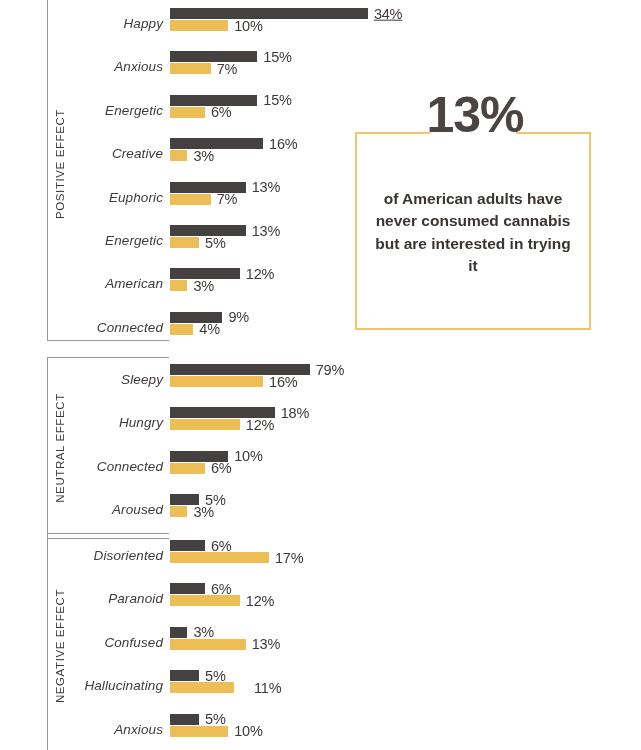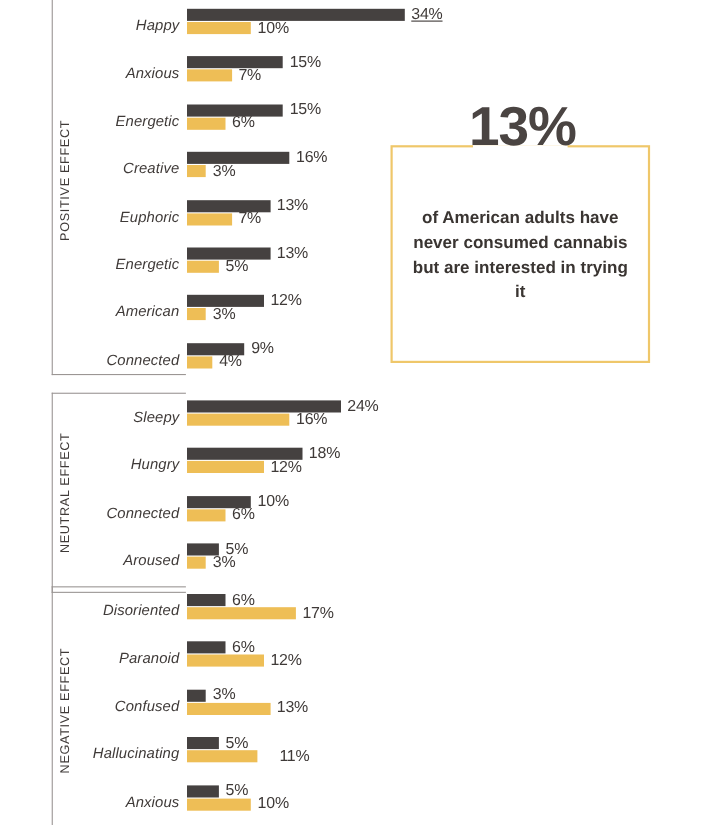--- a/index.html
+++ b/index.html
@@ -266,21 +266,21 @@
       <div class="group-bracket"></div>
       <div class="group-title">
         <span>NEUTRAL EFFECT</span>
       </div>
     </div>
     <div class="row" style="top: 364px;">
       <div class="row-label">Sleepy</div>
       <div class="bars">
         <div class="bar-line">
           <div class="bar dark" style="width: 139.68px;"></div>
-          <div class="bar-value" style="left: 145.68px;">24%</div>
+          <div class="bar-value" style="left: 145.68px;">79%</div>
         </div>
         <div class="bar-line">
           <div class="bar gold" style="width: 93.12px;"></div>
           <div class="bar-value" style="left: 99.12px;">16%</div>
         </div>
       </div>
     </div>
     <div class="row" style="top: 407.4px;">
       <div class="row-label">Hungry</div>
       <div class="bars">

